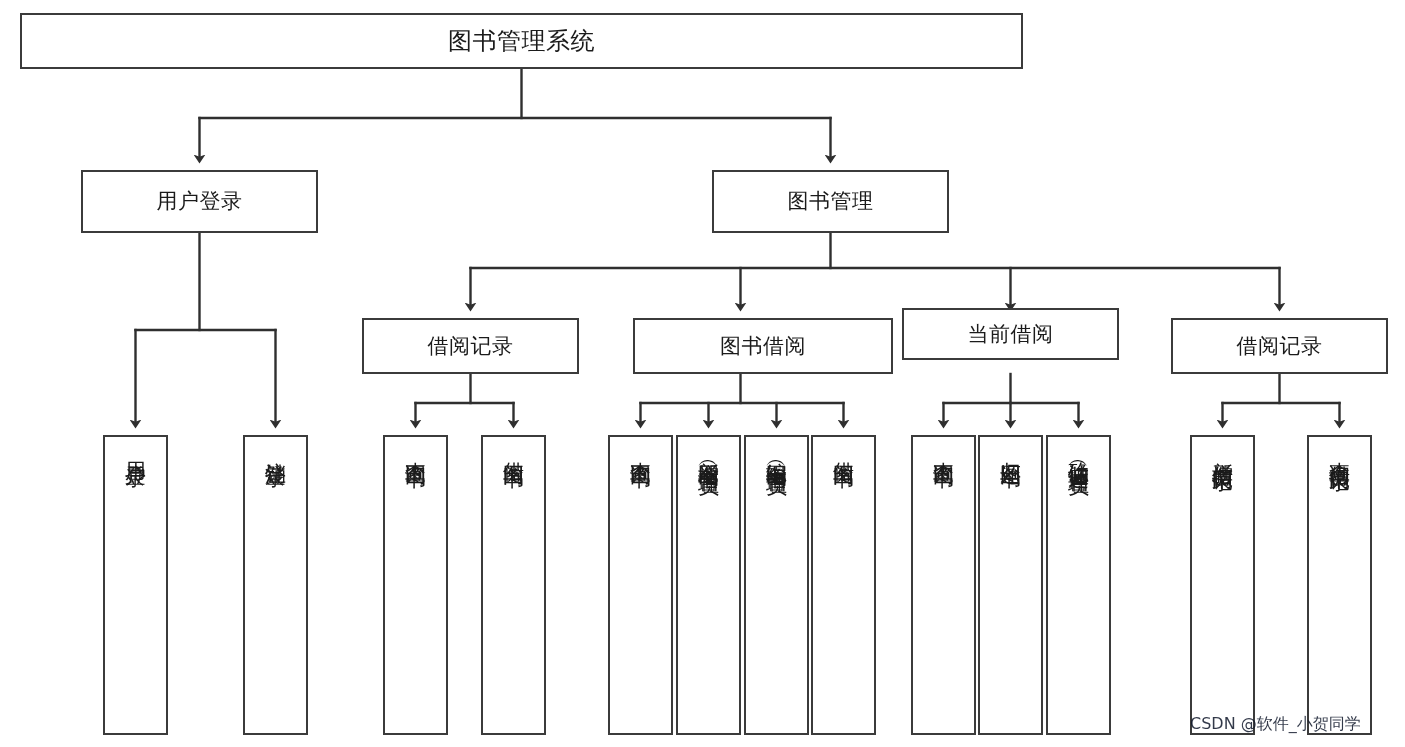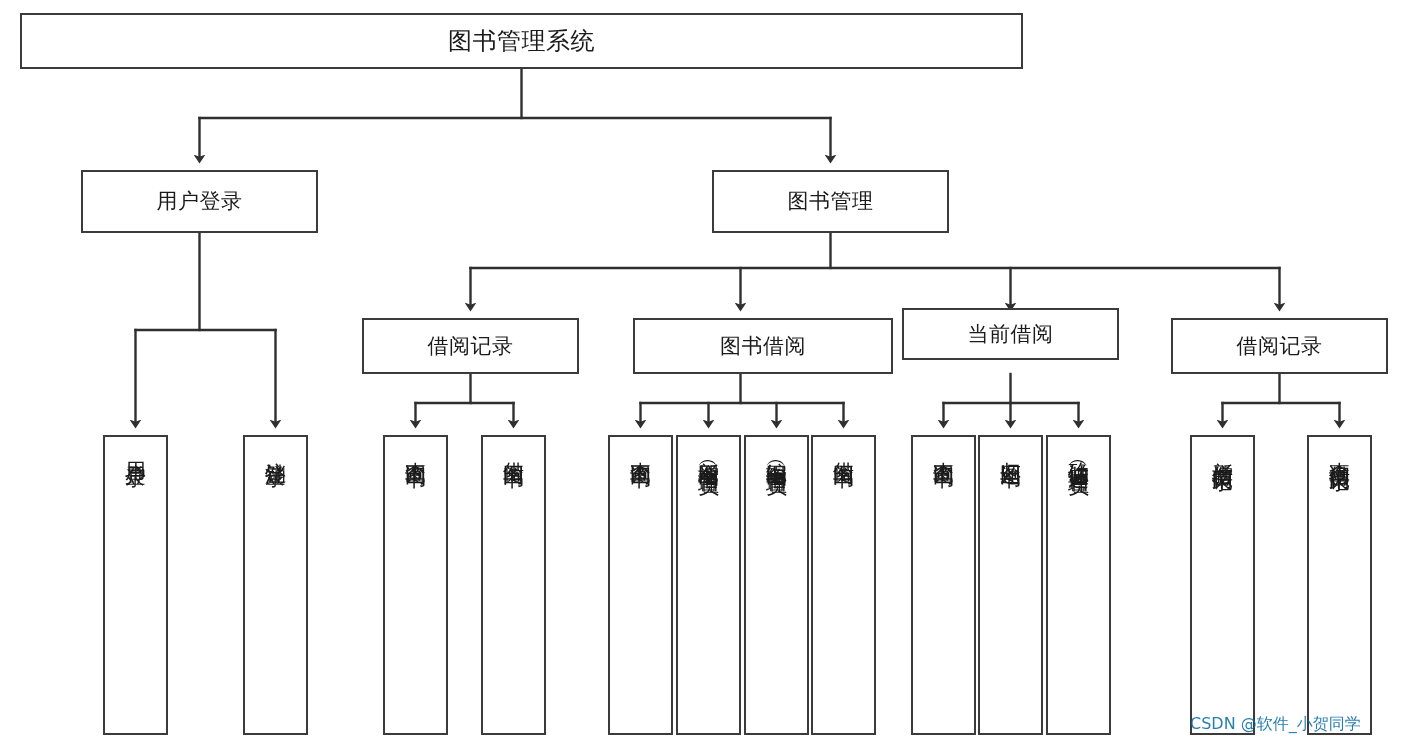--- a/index.html
+++ b/index.html
@@ -61,21 +61,21 @@
     white-space: nowrap;
   }
   .node.root .node-label {
     font-size: 24px;
   }
   .watermark {
     position: absolute;
     left: 1190px;
     top: 714px;
     font-size: 16px;
-    color: #0369a1;
+    color: #0f172a;
     opacity: 0.85;
     white-space: nowrap;
     z-index: 5;
     font-family: "DejaVu Sans", "Liberation Sans", sans-serif;
   }
 </style>
 </head>
 <body>
 
 <div id="canvas">

